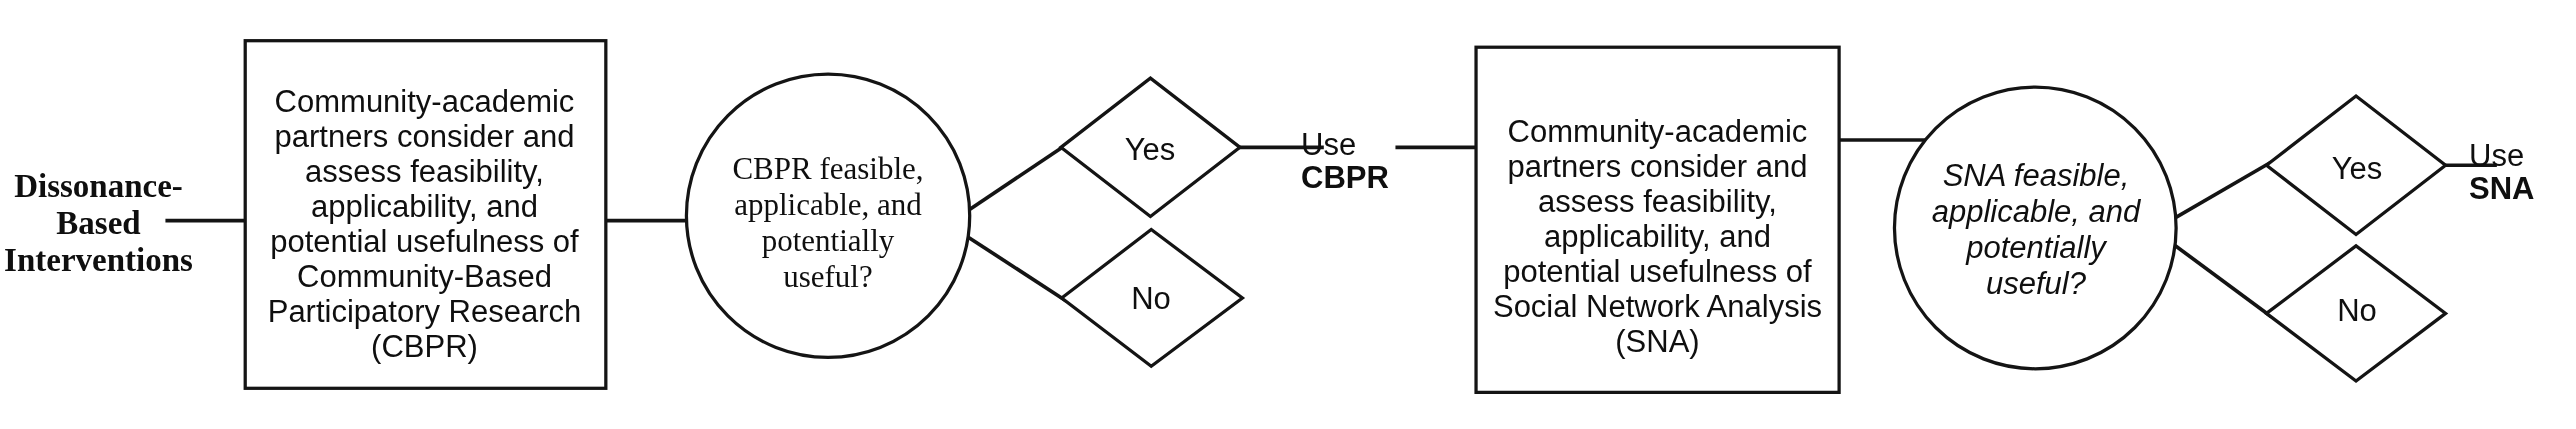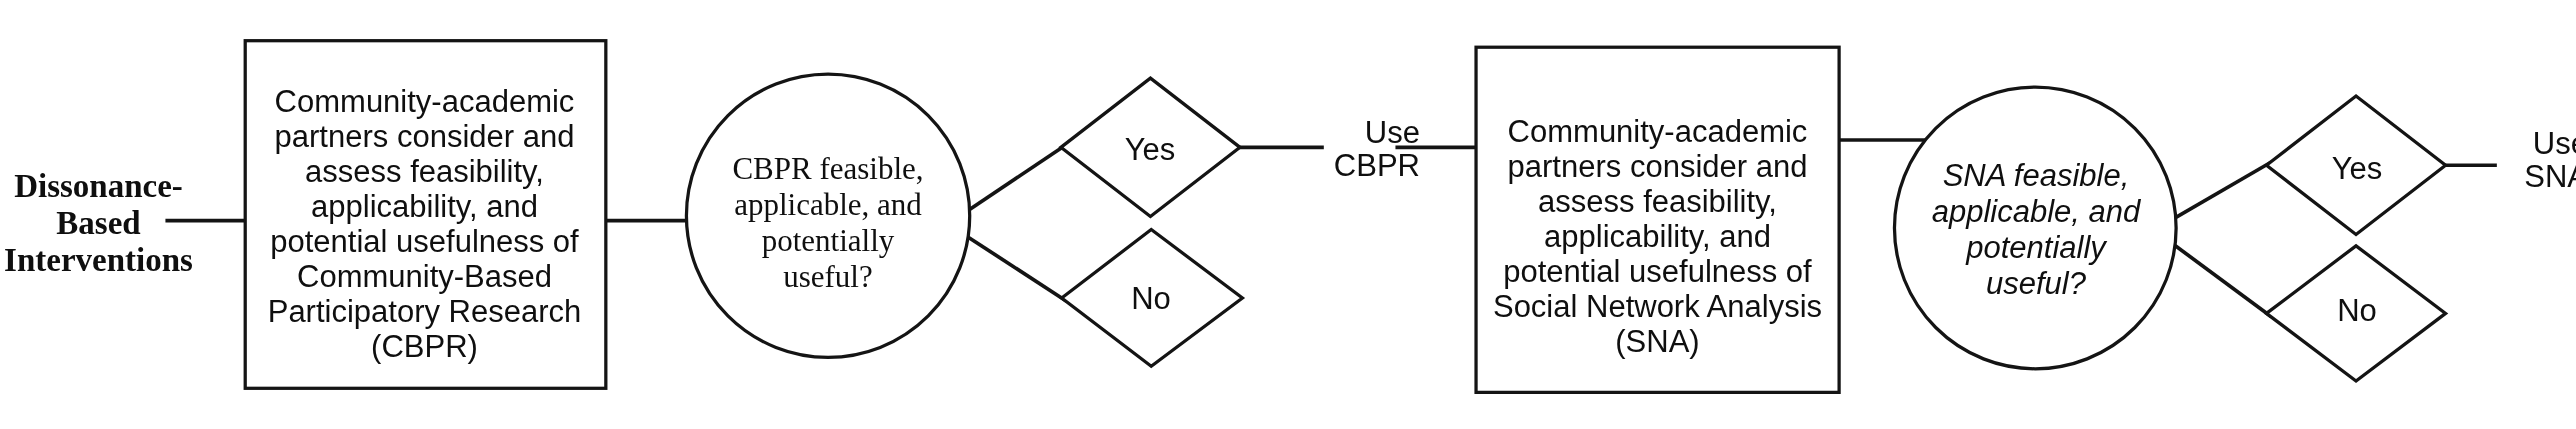--- a/index.html
+++ b/index.html
@@ -26,22 +26,22 @@
   }
   .pre{
     white-space:pre-line;
     text-align:center;
     width:max-content;
   }
   .node-text{font-size:31px;line-height:35px;}
   .circle-text{font-size:31px;line-height:36px;}
   .start-text{font-size:33px;line-height:37px;font-weight:bold;}
   .dlabel{font-size:31px;line-height:33px;}
-  .uselabel{position:absolute;text-align:right;font-size:31px;line-height:33px;}
-  .uselabel .l2{font-weight:normal;}
+  .uselabel{position:absolute;text-align:left;font-size:31px;line-height:33px;margin-top:12px;}
+  .uselabel .l2{font-weight:bold;}
 </style>
 </head>
 <body>
 
 <div class="canvas">
 
   <svg class="shapes" viewBox="0 0 3162 527">
 
     <line class="ln" x1="202" y1="271" x2="310" y2="271"></line>
     <line class="ln" x1="743" y1="271" x2="852" y2="271"></line>

